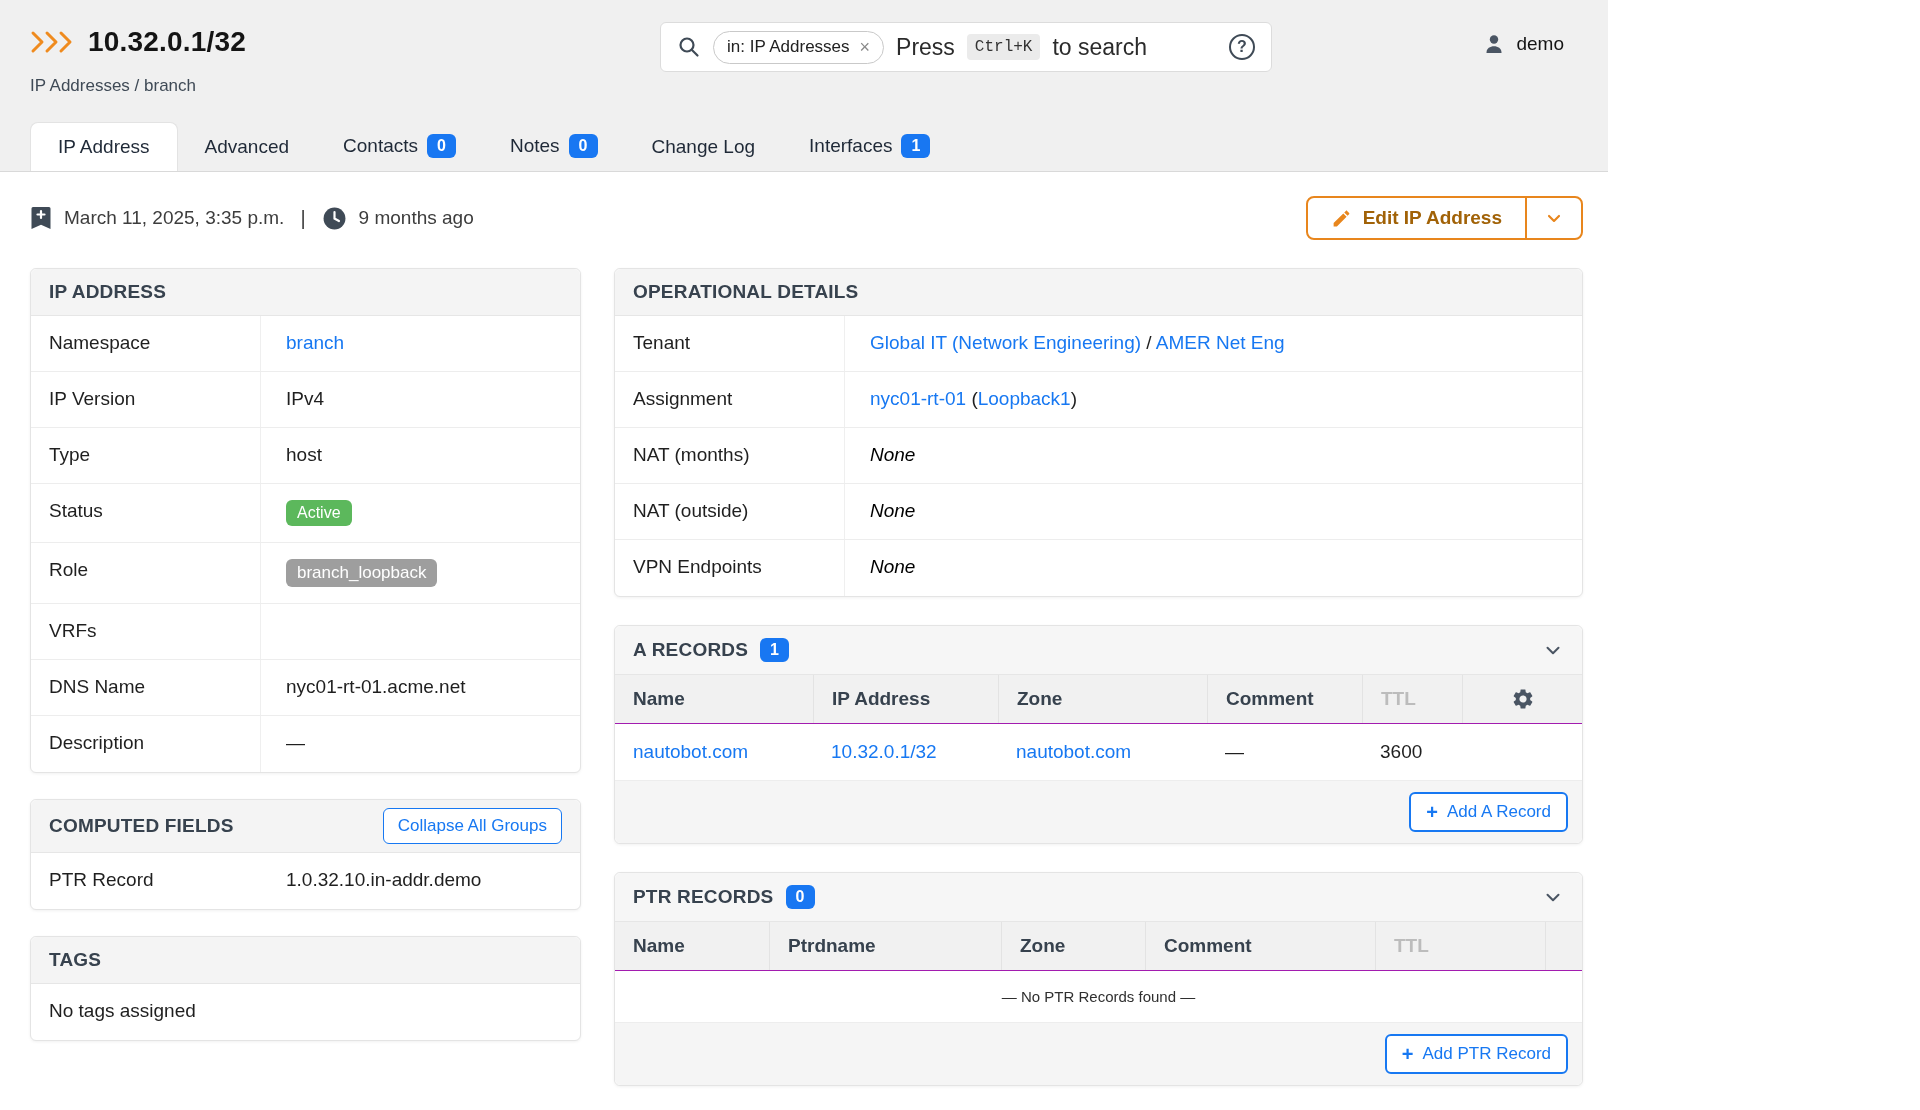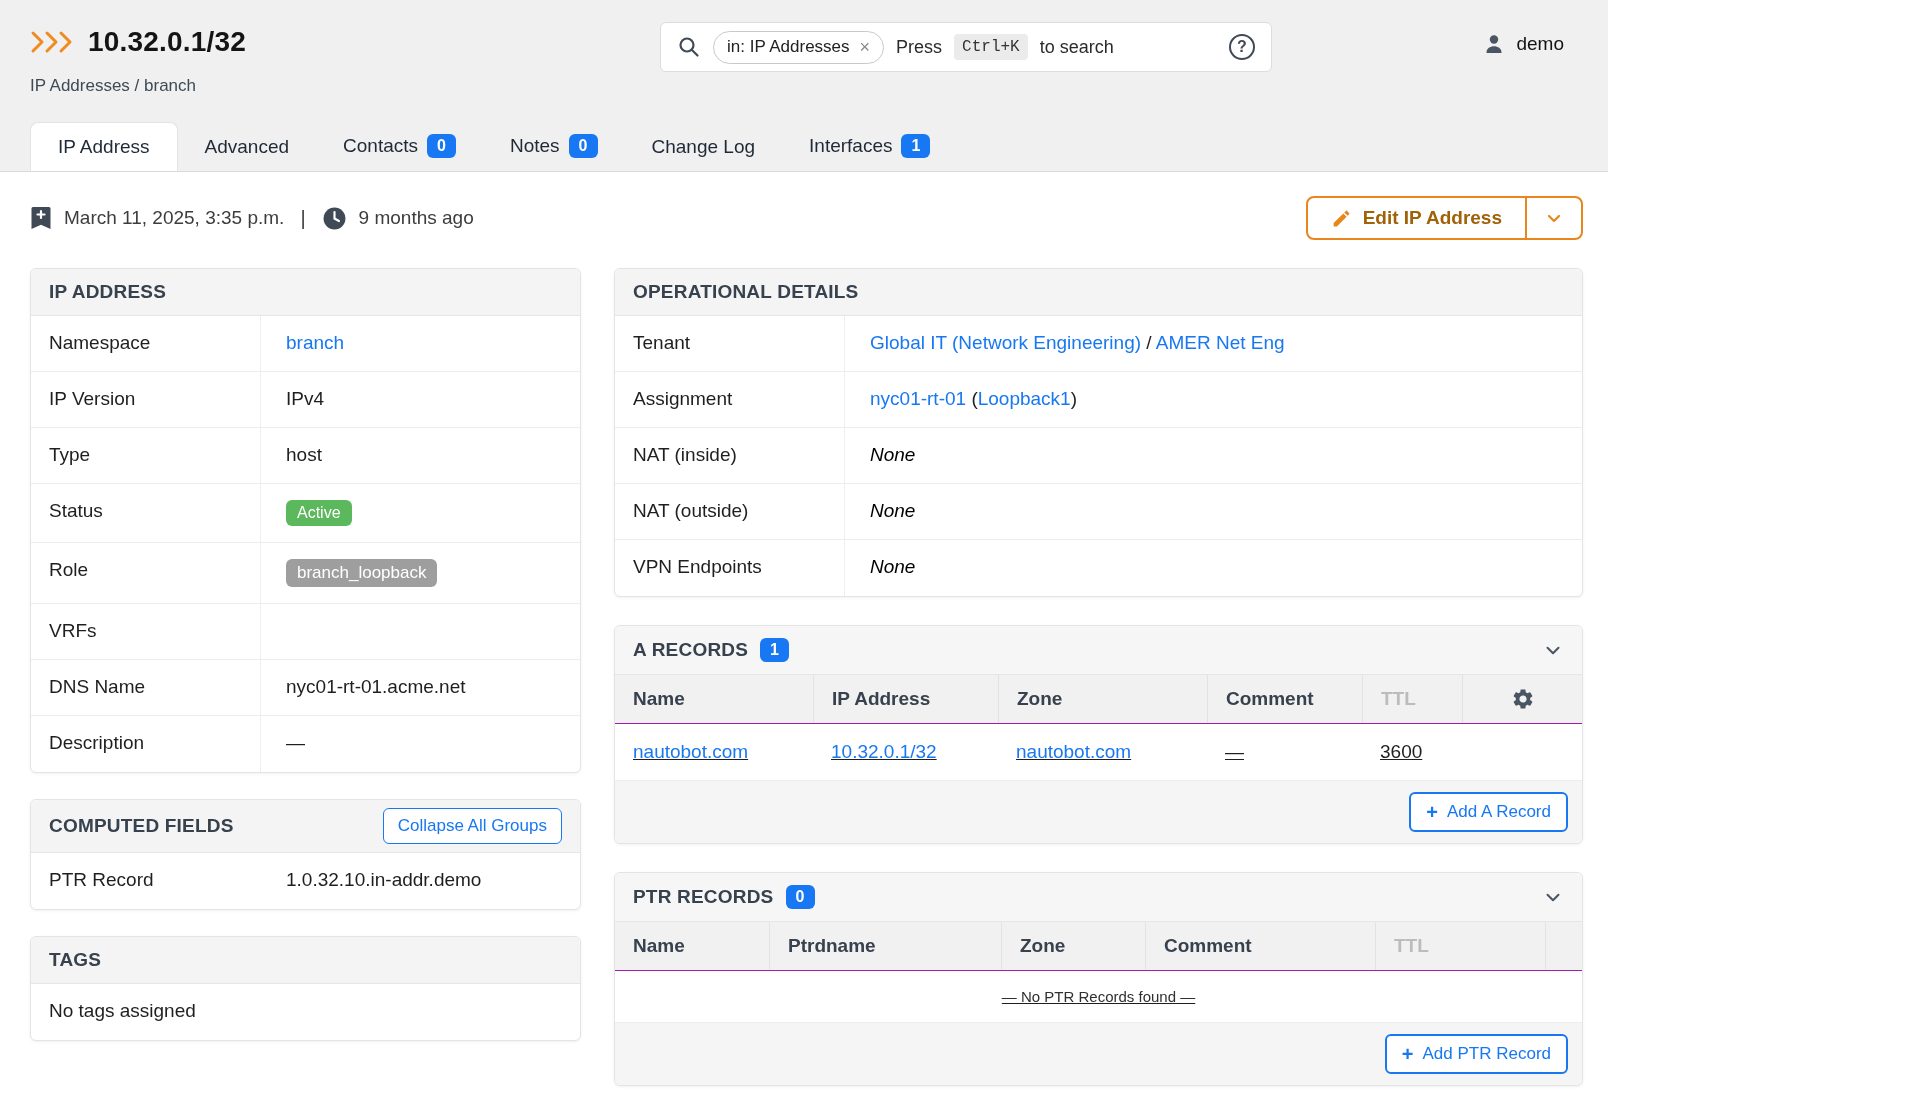--- a/index.html
+++ b/index.html
@@ -13,21 +13,21 @@
   .logo-icon { display:flex; align-items:center; }
   .page-title { font-size:28px; font-weight:bold; color:#141414; letter-spacing:.2px; }
   .breadcrumb { position:absolute; left:30px; top:76px; font-size:17px; color:#3f4a56; }
 
   .searchbar { position:absolute; left:660px; top:22px; width:612px; height:50px; background:#fff;
                border:1px solid #dcdcdc; border-radius:6px; display:flex; align-items:center;
                gap:12px; padding:0 16px; }
   .chip { display:inline-flex; align-items:center; gap:10px; border:1px solid #c9c9c9; border-radius:17px;
           padding:5px 13px; font-size:17px; color:#222; background:#fff; }
   .chip-x { color:#8a8a8a; font-size:18px; cursor:pointer; }
-  .press-text { font-size:18px; color:#2b2b2b; }
+  .press-text { font-size:23px; color:#2b2b2b; }
   .kbd { font-family:"Liberation Mono", monospace; font-size:16px; background:#ebebeb; color:#333;
          border-radius:4px; padding:4px 8px; }
   .help-icon { margin-left:auto; width:26px; height:26px; border:2px solid #3f4a56; border-radius:50%;
                display:flex; align-items:center; justify-content:center; font-size:16px; font-weight:bold;
                color:#3f4a56; }
   .user { position:absolute; right:44px; top:32px; display:flex; align-items:center; gap:10px;
           font-size:19px; color:#141414; }
 
   .tabs { position:absolute; left:30px; bottom:0; display:flex; align-items:flex-end; }
   .tab { display:flex; align-items:center; gap:9px; padding:13px 27px; font-size:19px; color:#1f2937;
@@ -74,21 +74,21 @@
   .badge-gray  { display:inline-block; background:#9e9e9e; color:#fff; font-size:17px;
                  border-radius:6px; padding:4px 11px; }
 
   .btn-outline-blue { display:inline-flex; align-items:center; gap:9px; background:#fff;
                       border:2px solid #1778f2; color:#1778f2; border-radius:6px; padding:8px 15px;
                       font-size:17px; font-family:"Liberation Sans",sans-serif; cursor:pointer; }
   .btn-outline-blue .plus { font-size:20px; font-weight:bold; line-height:1; }
 
   
   .tbl-head { display:grid; background:#f1f1f1; border-bottom:1px solid #a21caf; }
-  .tbl-row  { display:grid; background:#fff; border-bottom:1px solid #ededed;text-decoration:underline; }
+  .tbl-row  { display:grid; background:#fff; border-bottom:1px solid #ededed; }
   .a-grid   { grid-template-columns:198px 185px 209px 155px 100px 1fr; }
   .ptr-grid { grid-template-columns:154px 232px 144px 230px 170px 1fr; }
   .th { padding:13px 18px; font-size:19px; font-weight:bold; color:#37424e; border-left:1px solid #e3e3e3; }
   .th:first-child { border-left:none; }
   .th.faded { color:#bcbcbc; }
   .th.gear-cell { display:flex; align-items:center; justify-content:center; padding:8px; }
   .td { padding:17px 18px; font-size:19px; }
   .card-footer { display:flex; justify-content:flex-end; background:#f5f5f5; padding:11px 14px;
                  border-radius:0 0 6px 6px; }
   .empty-row { grid-column:1 / -1; text-align:center; padding:17px; font-size:15px; color:#2f2f2f; }
@@ -283,21 +283,21 @@
             <a class="lnk">Global IT (Network Engineering)</a><span class="plain"> / </span><a class="lnk">AMER Net Eng</a>
           </div>
         </div>
         <div class="attr-row">
           <div class="attr-label">Assignment</div>
           <div class="attr-value">
             <a class="lnk">nyc01-rt-01</a><span class="plain"> (</span><a class="lnk">Loopback1</a><span class="plain">)</span>
           </div>
         </div>
         <div class="attr-row">
-          <div class="attr-label">NAT (inside)</div>
+          <div class="attr-label">NAT (months)</div>
           <div class="attr-value muted">None</div>
         </div>
         <div class="attr-row">
           <div class="attr-label">NAT (outside)</div>
           <div class="attr-value muted">None</div>
         </div>
         <div class="attr-row">
           <div class="attr-label">VPN Endpoints</div>
           <div class="attr-value muted">None</div>
         </div>

